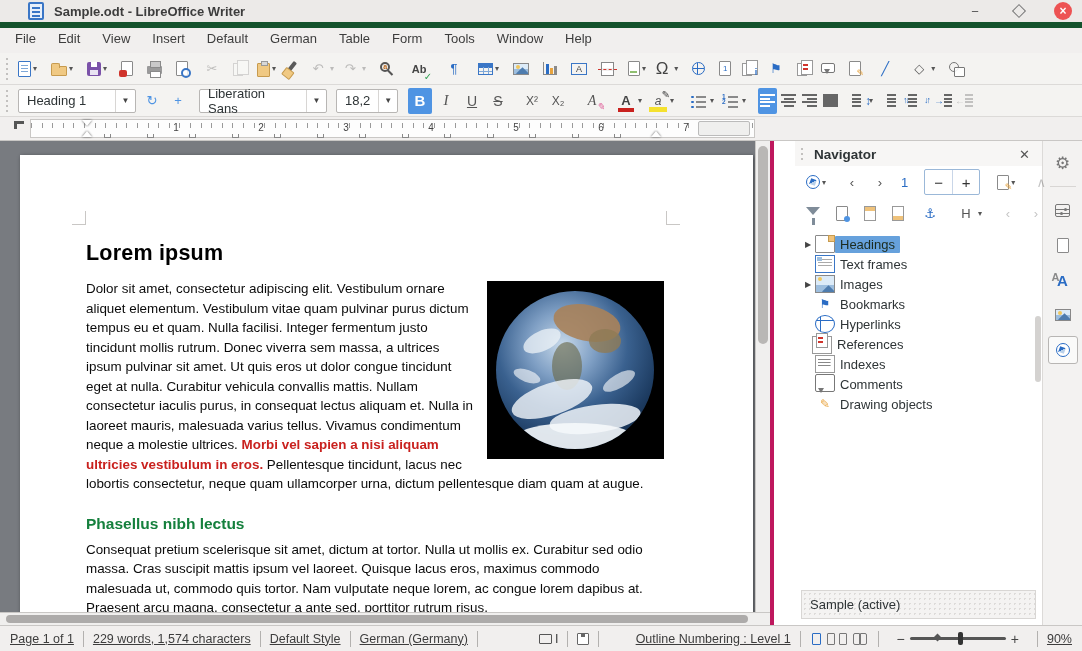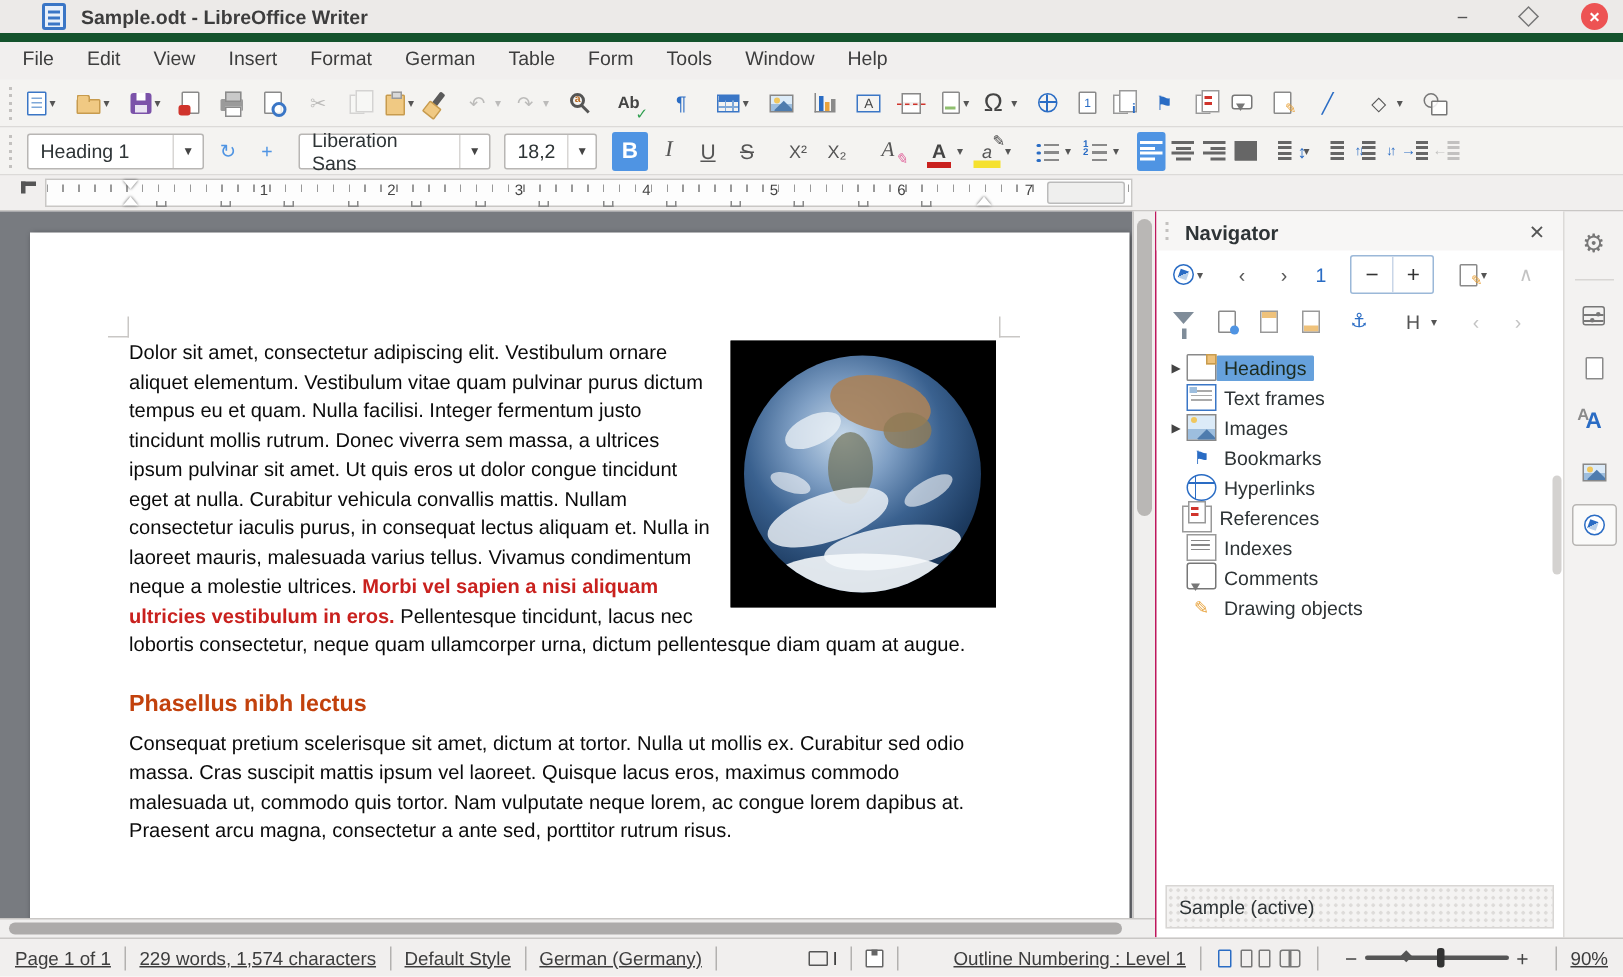--- a/index.html
+++ b/index.html
@@ -140,34 +140,34 @@
 
   
   .main { position:absolute; top:141px; left:0; width:1082px; height:471px; display:flex; }
   .docarea { position:relative; width:755px; height:471px; background:#787b80; overflow:hidden; }
   .page { position:absolute; left:20px; top:14px; width:733px; height:660px; background:#fff; box-shadow:1px 1px 4px rgba(0,0,0,.45); }
   .corner-mark { position:absolute; width:14px; height:14px; }
   .cm-tl { left:52px; top:56px; border-right:1px solid #c9c7c5; border-bottom:1px solid #c9c7c5; }
   .cm-tr { left:646px; top:56px; border-left:1px solid #c9c7c5; border-bottom:1px solid #c9c7c5; }
   .page-content { padding:70px 89px 0 66px; }
   .doc-h1 { font-size:21.5px; font-weight:bold; color:#000; margin:16px 0 13px; letter-spacing:.2px; }
-  .doc-h2 { font-size:15.5px; font-weight:bold; color:#c2410c; margin:21px 0 7px; }
+  .doc-h2 { font-size:15.5px; font-weight:bold; color:#15803d; margin:21px 0 7px; }
   .doc-p { font-size:13.4px; line-height:19.5px; color:#0b0b0b; text-align:left; }
   .seg-bold { font-weight:normal; }
   .seg-bold-red { font-weight:bold; color:#c9211e; }
   .earth-wrap { float:right; width:177px; height:178px; margin:2px 0 6px 9px; background:#000; }
 
   
   .vscroll { width:15px; background:#f0efee; border-left:1px solid #c9c7c5; position:relative; height:471px; }
   .vscroll .thumb { position:absolute; left:2px; top:5px; width:10px; height:198px; background:#b9b7b5; border-radius:5px; }
   .hscroll-row { position:absolute; top:612px; left:0; width:770px; height:13px; background:#f0efee; border-top:1px solid #c9c7c5; }
   .hscroll-row .thumb { position:absolute; left:6px; top:2px; width:742px; height:8px; background:#adabaa; border-radius:4px; }
 
   
-  .navigator { width:272px; background:#fff; border-left:1px solid #be185d; display:flex; flex-direction:column; position:relative; height:484px; }
+  .navigator { width:272px; background:#fff; border-left:4px solid #be185d; display:flex; flex-direction:column; position:relative; height:484px;padding-left:21px; }
   .nav-header { display:flex; align-items:center; padding:6px 8px 4px 6px; background:#f7f6f5; }
   .nav-grip { width:5px; height:14px; margin-right:8px; background:repeating-linear-gradient(180deg,#c3c1bf 0 2px,transparent 2px 5px); background-size:2px 100%; background-repeat:no-repeat; }
   .nav-title { font-weight:bold; font-size:13.5px; color:#2e3436; flex:1; }
   .nav-close { color:#555; font-size:13px; padding:0 4px; }
   .nav-toolbar { display:flex; align-items:center; padding:3px 8px; gap:2px; }
   .nav-toolbar .tb-btn { height:24px; }
   .nav-pagenum { font-size:13px; color:#2a6cc4; padding:0 10px 0 6px; }
   .spinbox { display:flex; border:1px solid #9bb8d8; border-radius:2px; background:#fff; margin:0 4px; }
   .spin-btn { width:27px; height:24px; display:flex; align-items:center; justify-content:center; font-size:15px; color:#333; }
   .spin-btn + .spin-btn { border-left:1px solid #c9d6e8; }
@@ -217,21 +217,21 @@
     <span class="win-btn maxi"></span>
     <span class="win-btn close">×</span>
   </span>
 </div>
 
 <div class="menubar">
     <span class="menu-item">File</span>
     <span class="menu-item">Edit</span>
     <span class="menu-item">View</span>
     <span class="menu-item">Insert</span>
-    <span class="menu-item">Format</span>
+    <span class="menu-item">Default</span>
     <span class="menu-item">German</span>
     <span class="menu-item">Table</span>
     <span class="menu-item">Form</span>
     <span class="menu-item">Tools</span>
     <span class="menu-item">Window</span>
     <span class="menu-item">Help</span>
   </div>
 
 <div class="toolbar">
   <span class="grip"></span>
@@ -448,20 +448,21 @@
     <span class="ind-marker ind-right"></span>
   </div>
 </div>
 
 <div class="main">
   <div class="docarea">
     <div class="page">
       <span class="corner-mark cm-tl"></span>
       <span class="corner-mark cm-tr"></span>
       <div class="page-content">
+        <h1 class="doc-h1">Lorem ipsum</h1>
         <p class="doc-p" id="para1">
           <span class="earth-wrap"><svg width="177" height="178" viewBox="0 0 177 178">
             <rect width="177" height="178" fill="#000"></rect>
             <defs>
               <radialGradient id="sea" cx="42%" cy="34%" r="75%">
                 <stop offset="0%" stop-color="#c7d9ea"></stop>
                     <stop offset="28%" stop-color="#7f9fc4"></stop>
                 <stop offset="55%" stop-color="#3a618f"></stop>
                     <stop offset="82%" stop-color="#1e3d63"></stop>
                 <stop offset="100%" stop-color="#122844"></stop>

